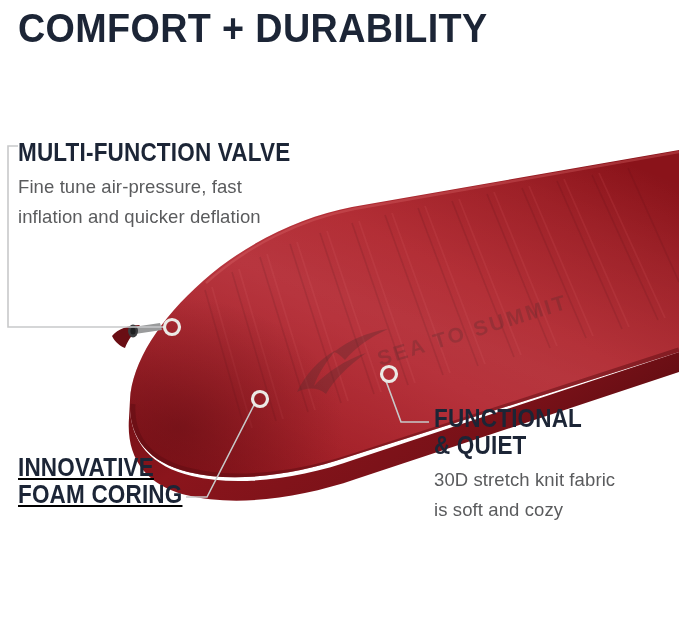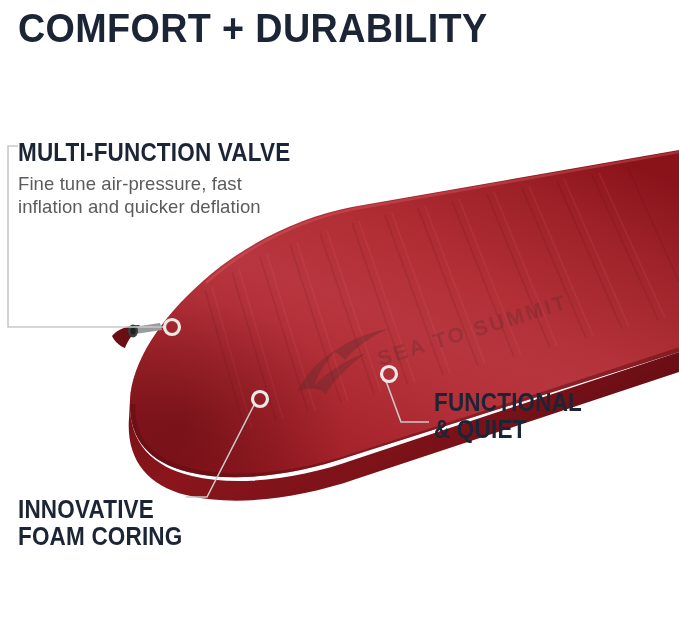--- a/index.html
+++ b/index.html
@@ -44,29 +44,29 @@
     color: #1c2536;
     transform: scaleX(0.90);
     transform-origin: left top;
     white-space: nowrap;
   }
   .callout p {
     margin: 6px 0 0 0;
     font-family: "Liberation Sans", sans-serif;
     font-weight: 300;
     font-size: 18.5px;
-    line-height: 23px;
+    line-height: 30px;
     letter-spacing: 0.1px;
     color: #5a5b5d;
     white-space: pre-line;
   }
 
   #callout-valve  { left: 18px; top: 132px; margin-top: 7px; }
-  #callout-foam   { left: 18px; top: 496px; }
-  #callout-fabric { left: 434px; top: 389px; }
+  #callout-foam   { left: 18px; top: 454px; text-decoration: underline; }
+  #callout-fabric { left: 434px; top: 405px; }
 
   
   #stage {
     position: absolute;
     left: 0; top: 0;
     width: 679px;
     height: 624px;
   }
 </style>
 </head>
@@ -224,15 +224,17 @@
   </div>
 
   <div class="callout" id="callout-foam">
     <h2>INNOVATIVE</h2>
     <h2>FOAM CORING</h2>
   </div>
 
   <div class="callout" id="callout-fabric">
     <h2>FUNCTIONAL</h2>
     <h2>&amp; QUIET</h2>
+    <p>30D stretch knit fabric
+is soft and cozy</p>
   </div>
 
 </div>
 
 </body></html>

